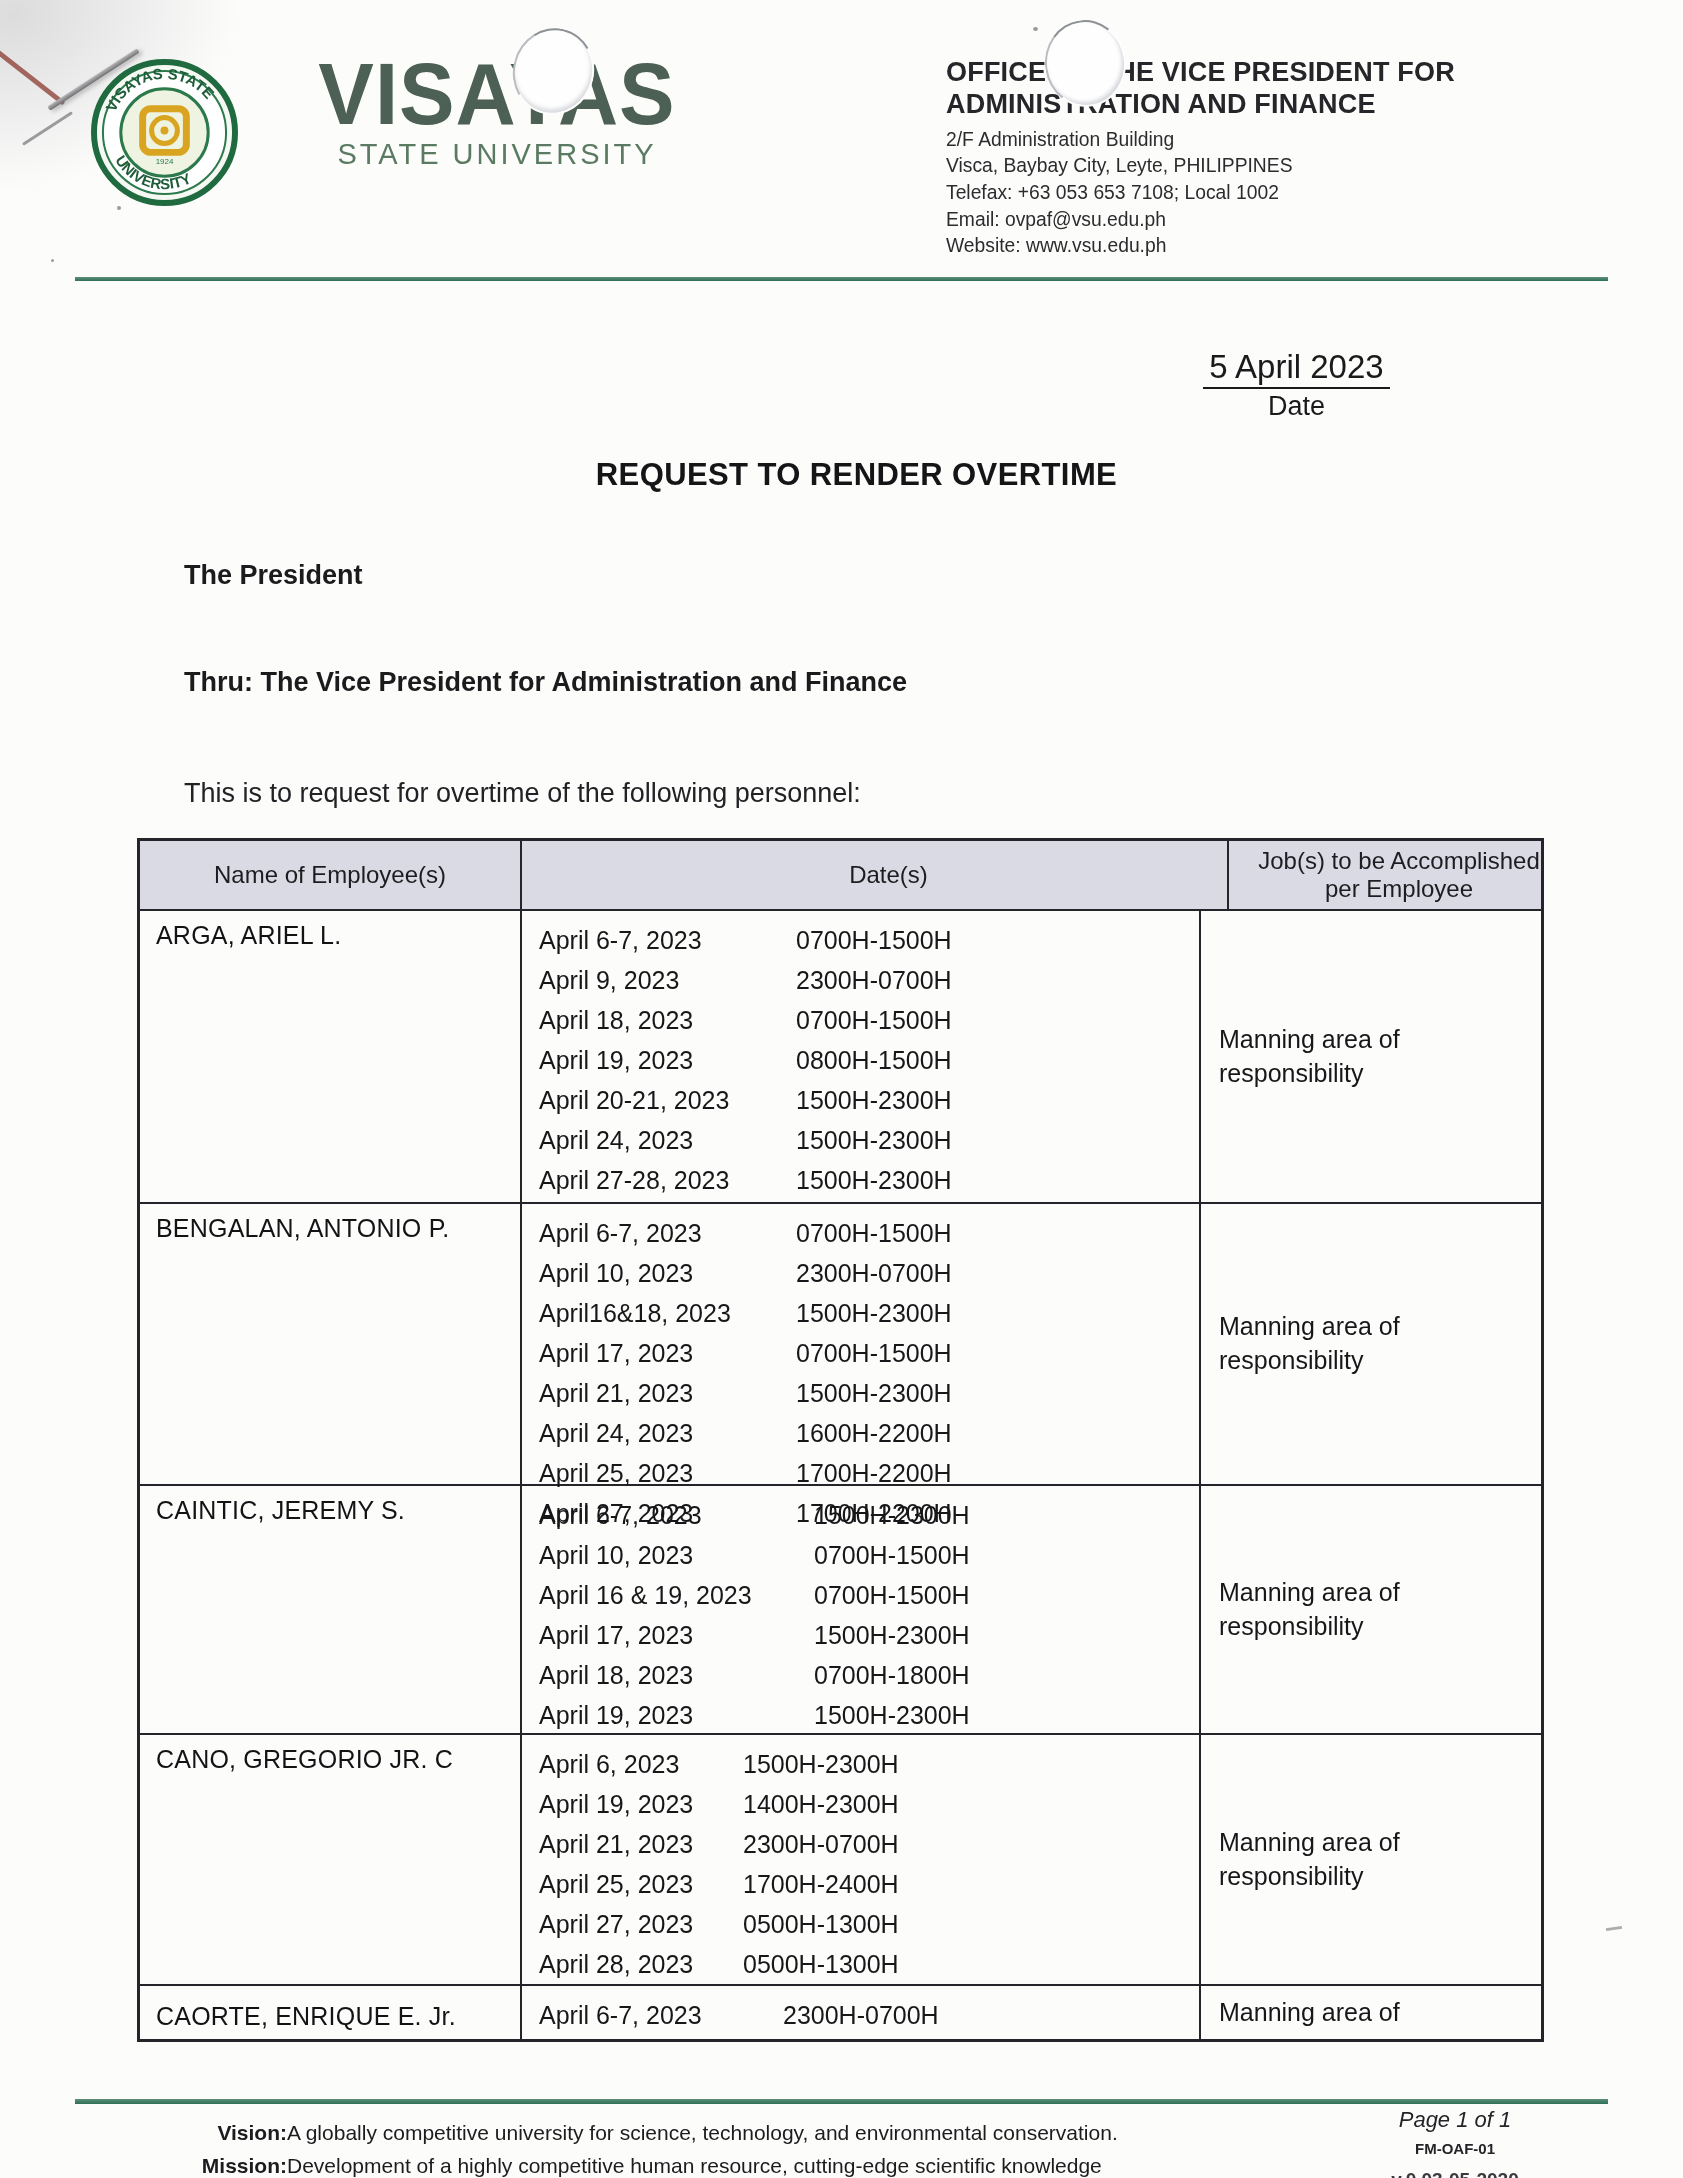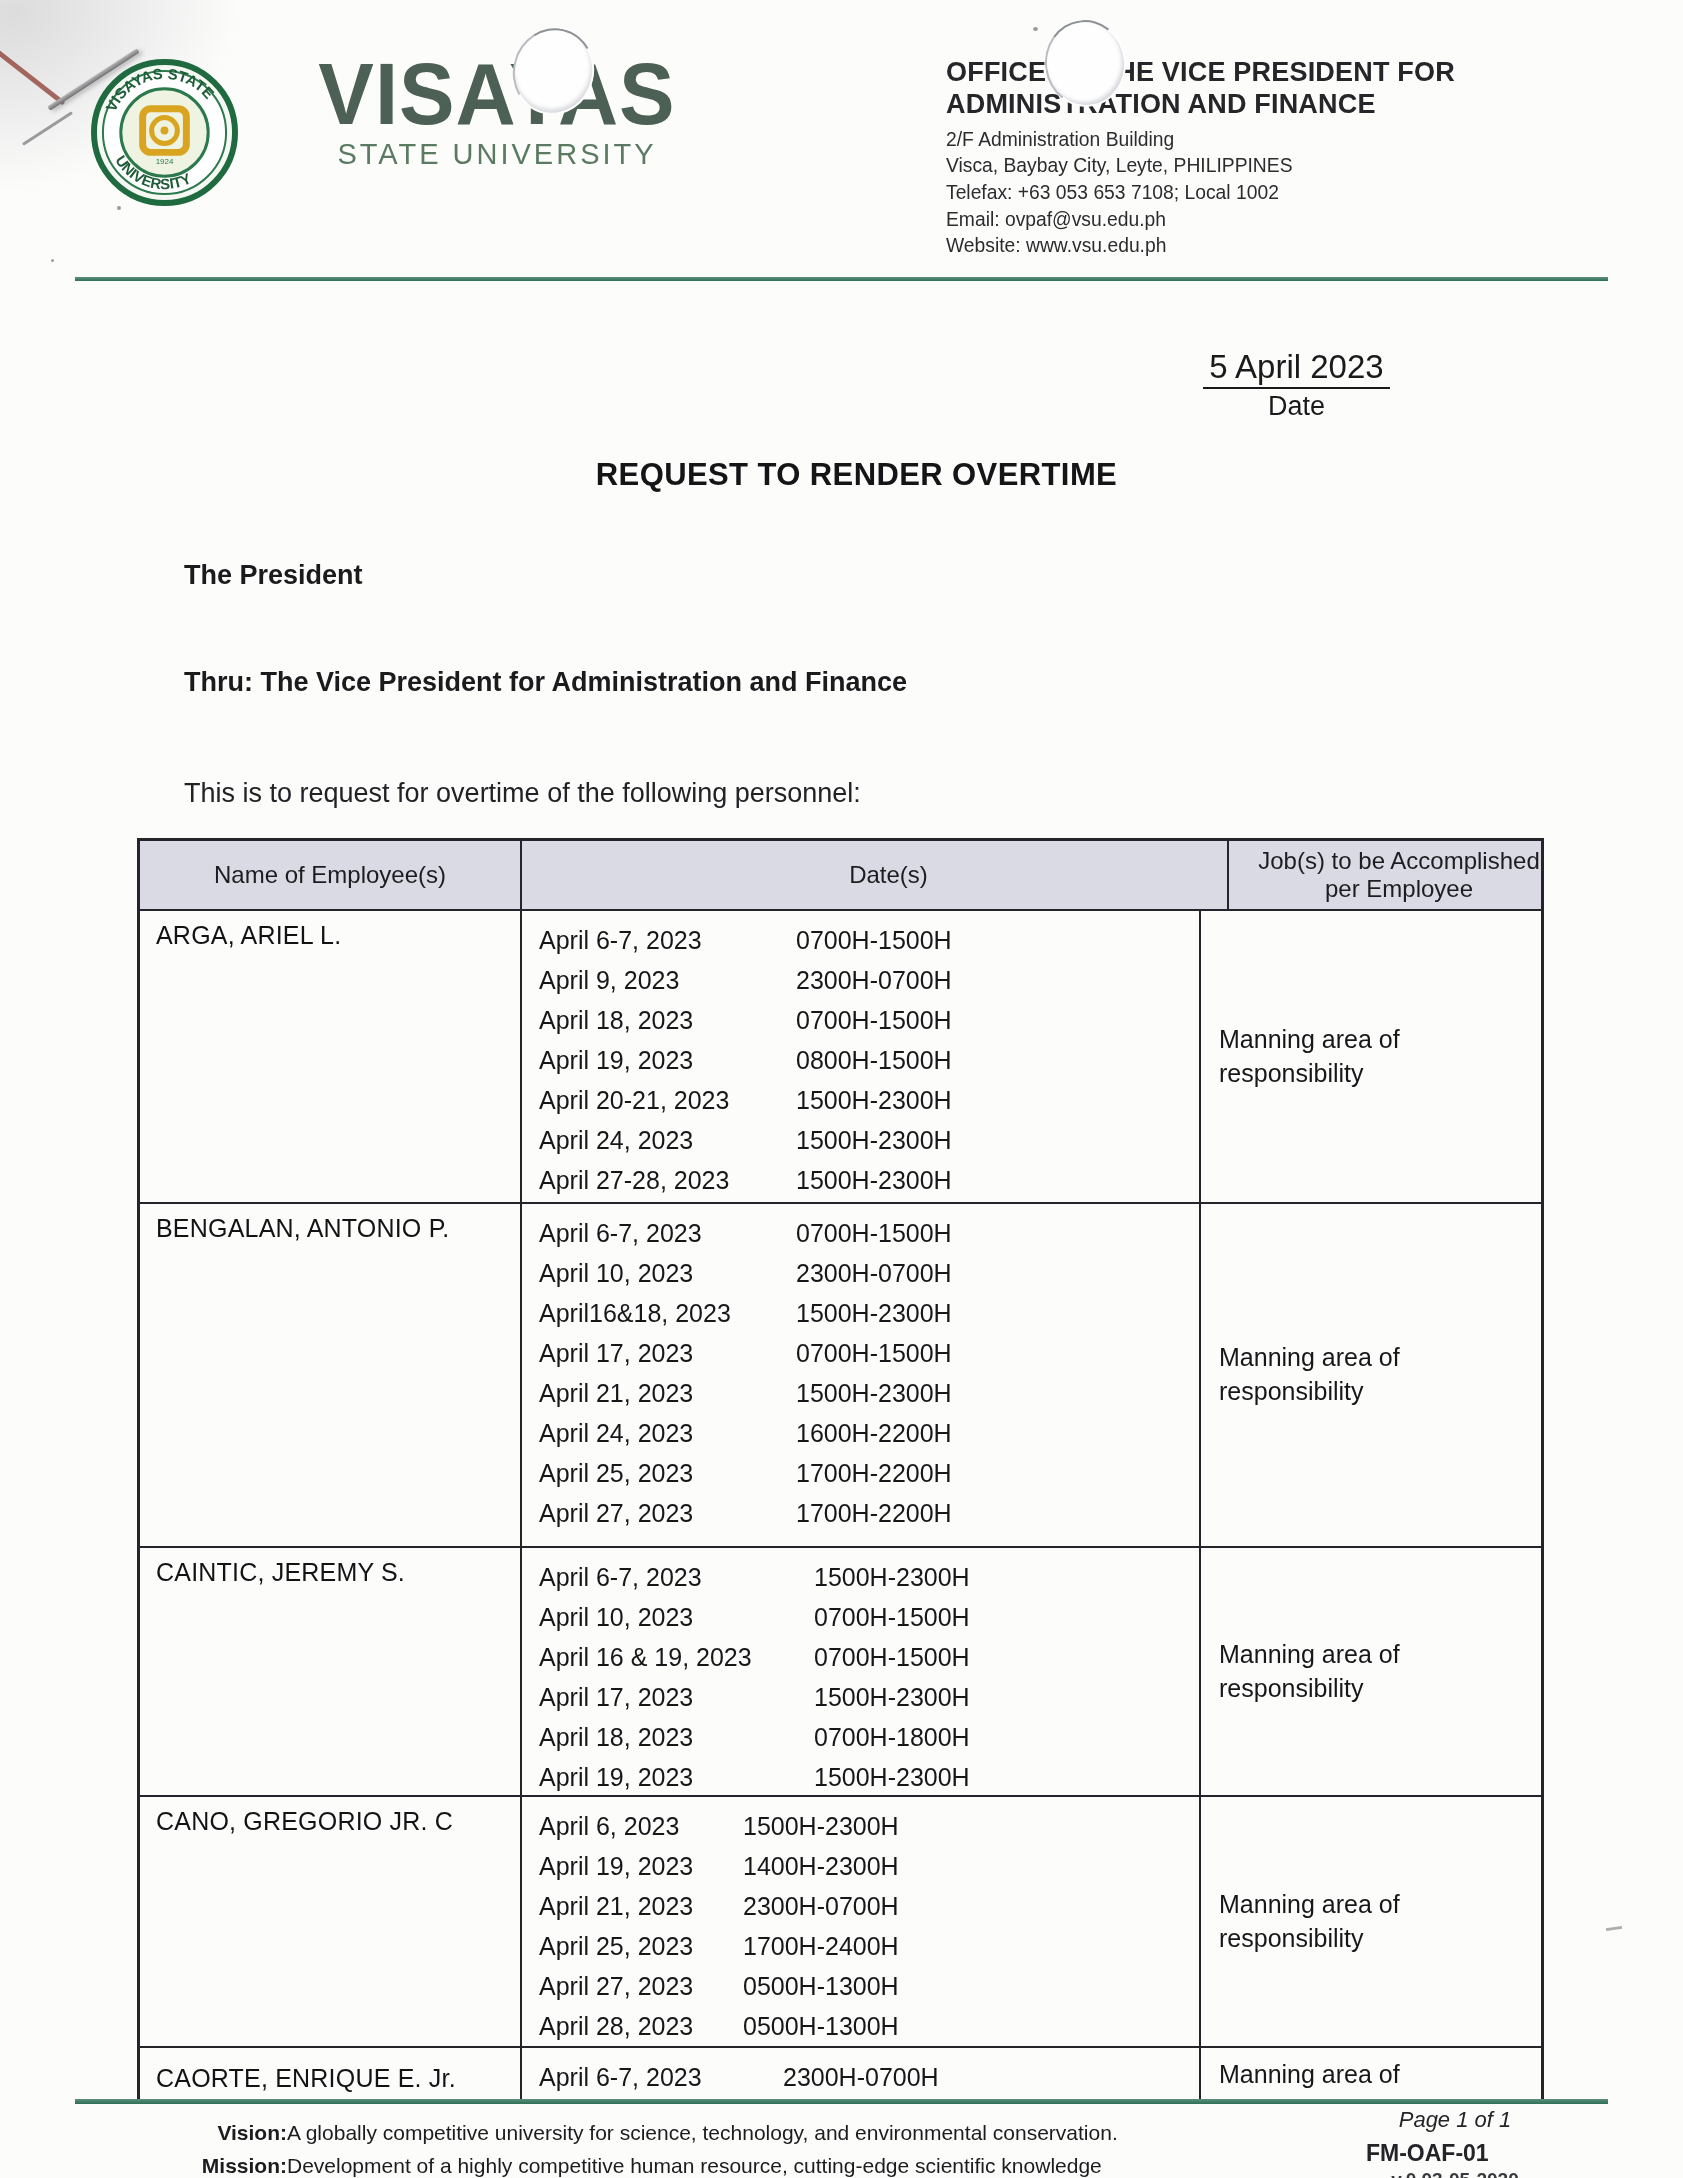--- a/index.html
+++ b/index.html
@@ -67,37 +67,37 @@
   .emp-row{border-top:2px solid #24242a;}
   .emp-row:first-of-type{border-top:none;}
   .emp-row .cell-name{padding:10px 8px 0 16px;font-size:25px;color:#131316;letter-spacing:0.2px;}
   .emp-row .cell-dates{padding:9px 0 0 17px;}
   .sched-line{line-height:40px;font-size:25px;color:#17171a;white-space:nowrap;}
   .sched-date{display:inline-block;}
   .emp-row .cell-job{display:flex;align-items:center;padding:0 10px 0 18px;}
   .job-text{font-size:25px;line-height:1.35;color:#17171a;width:238px;}
   
   .row-0{height:291px;} .row-0 .sched-date{width:257px;}
-  .row-1{height:344px;} .row-1 .sched-date{width:257px;}
+  .row-1{height:282px;} .row-1 .sched-date{width:257px;}
   .row-2{height:249px;} .row-2 .sched-date{width:275px;}
   .row-3{height:251px;} .row-3 .sched-date{width:204px;}
   .row-4{height:55px;}  .row-4 .sched-date{width:244px;}
   .row-4 .cell-job{align-items:flex-start;padding-top:10px;}
   .row-4 .cell-name{padding-top:16px;}
   .row-4 .cell-dates{}
 
   
   .footer-left{position:absolute;left:129px;top:2121px;width:1188px;font-size:21px;color:#1c1c1f;}
   .f-line{display:flex;margin-bottom:9px;}
   .f-label{font-weight:700;width:158px;text-align:right;}
   .f-text{flex:1;}
   .page-info{position:absolute;left:1366px;top:2107px;width:178px;text-align:center;
     font-size:22px;font-style:italic;color:#242428;}
-  .form-code{position:absolute;left:1366px;top:2140px;width:178px;text-align:left;
-    font-size:23px;font-weight:700;color:#242428;}
+  .form-code{position:absolute;left:1366px;top:2140px;width:178px;text-align:center;
+    font-size:15px;font-weight:700;color:#242428;}
   .revision{position:absolute;left:1366px;top:2169px;width:178px;text-align:center;
     font-size:19px;font-weight:700;color:#3a3a3e;}
 </style>
 </head>
 <body>
 
 <div class="page">
 
   <div class="fold-shade"></div>
   <div class="red-mark"></div>

